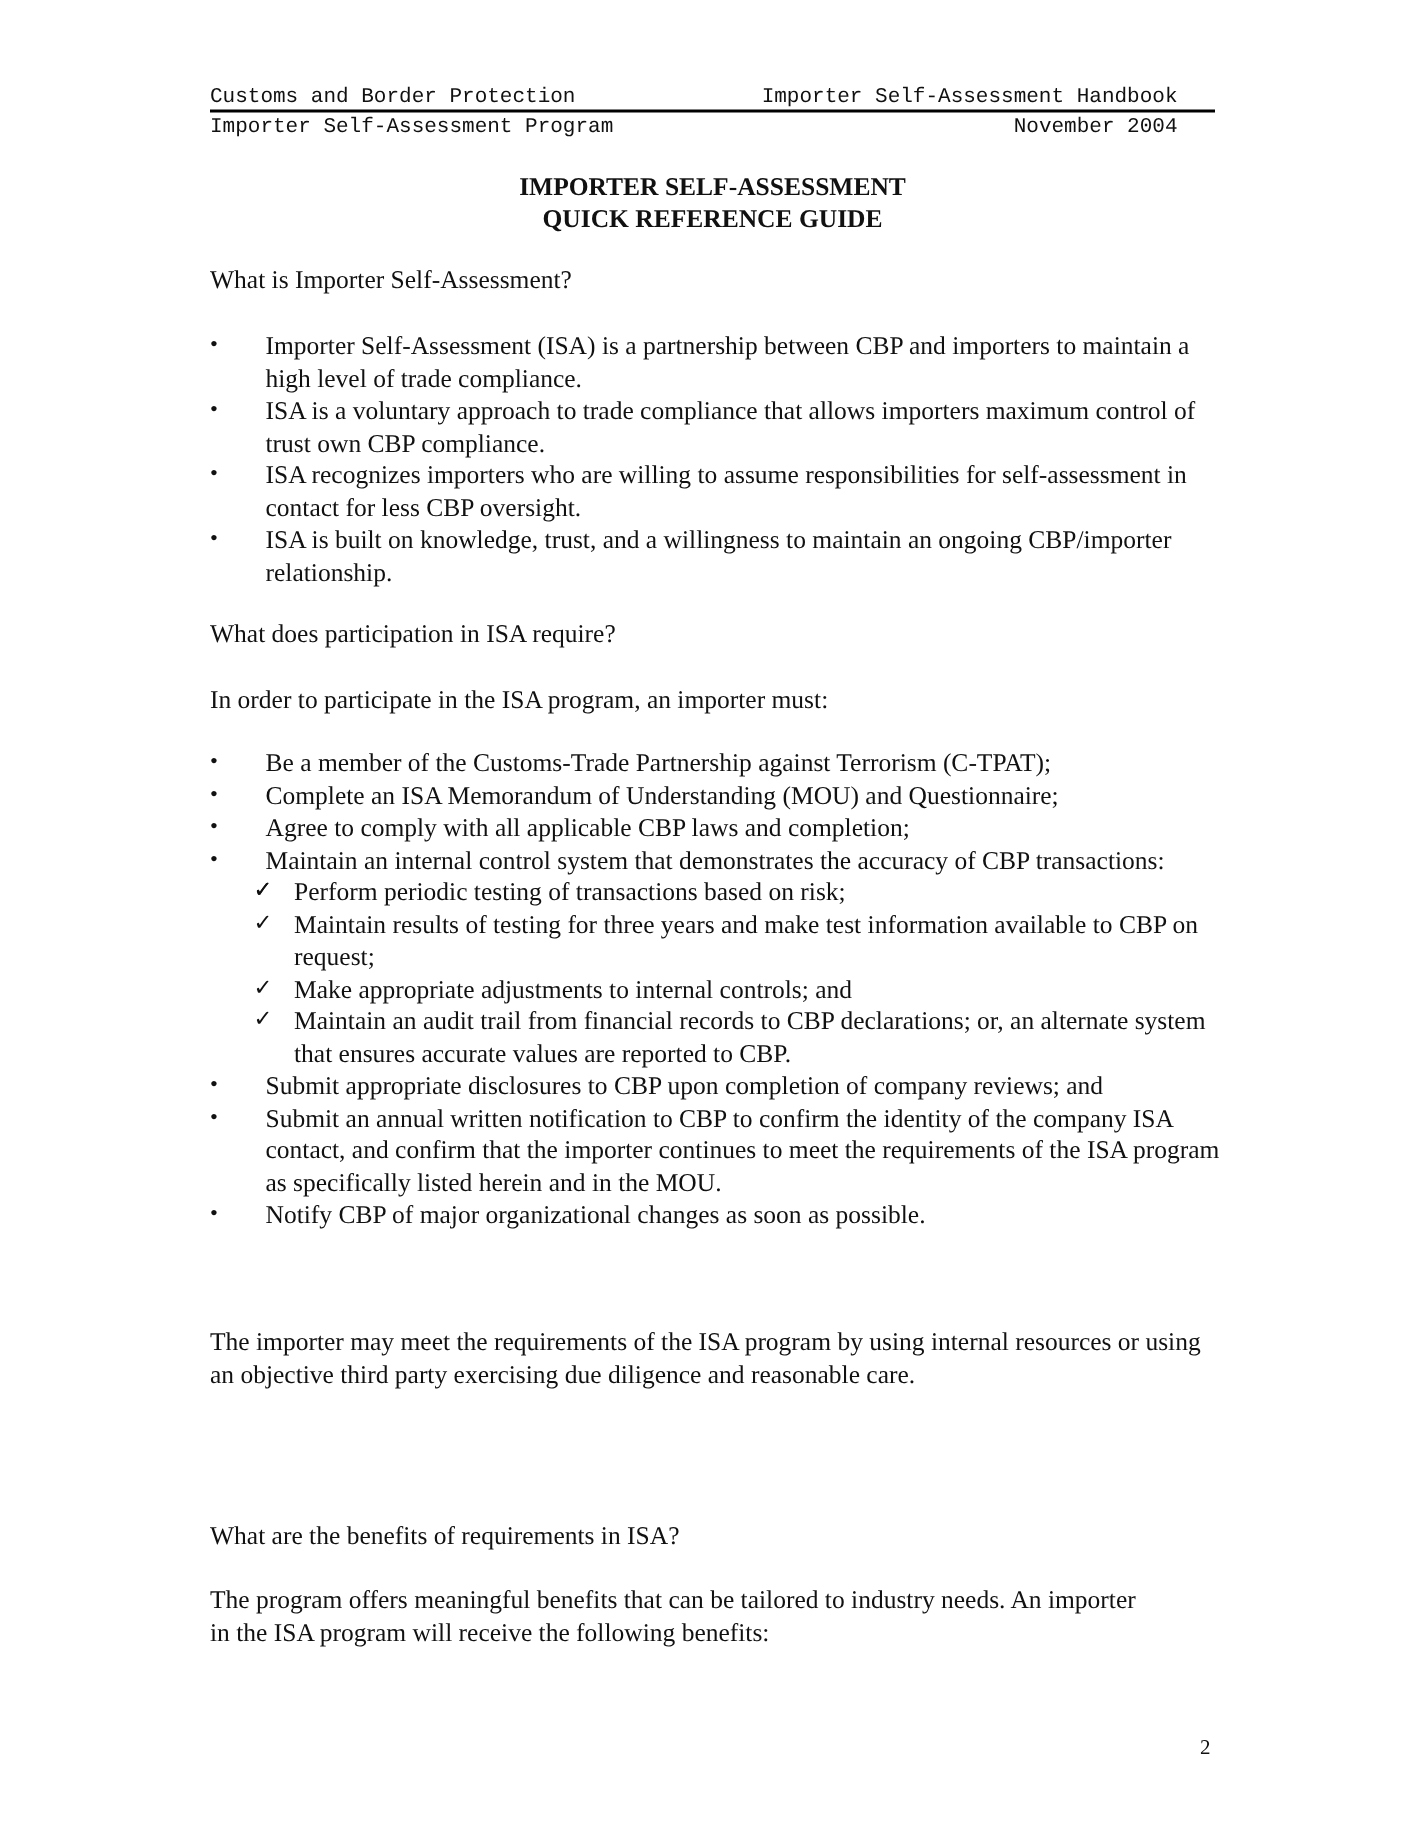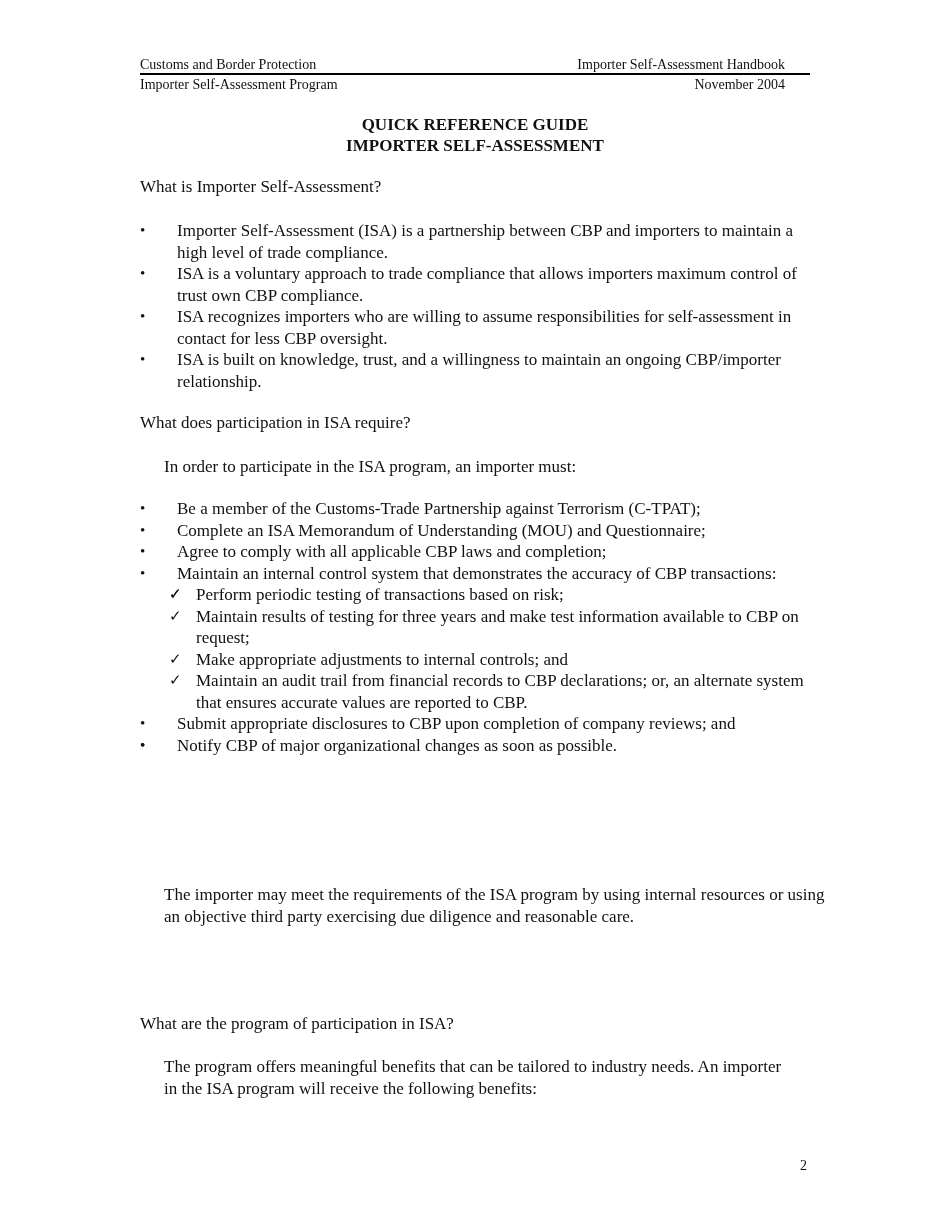--- a/index.html
+++ b/index.html
@@ -1,27 +1,27 @@
 <!DOCTYPE html>
 <html><head>
 <meta charset="utf-8">
 <style>
   html, body { margin: 0; padding: 0; background: #ffffff; }
   body {
     width: 950px; height: 1230px; position: relative; overflow: hidden;
     font-family: "Liberation Serif", "DejaVu Serif", serif;
     color: #111;
   }
-  .hdr-row { position: absolute; left: 140px; width: 645px; font-size: 14px; display: flex; justify-content: space-between; }
+  .hdr-row { position: absolute; left: 140px; width: 645px; font-size: 14px; display: flex; justify-content: space-between; font-family: Liberation Mono, monospace; }
   .hdr-row1 { top: 57px; }
   .hdr-row2 { top: 77px; }
   .hdr-rule { position: absolute; left: 140px; top: 73px; width: 670px; height: 0; border-top: 2px solid #000; }
   .title { position: absolute; left: 140px; width: 670px; text-align: center; font-weight: bold; font-size: 17px; line-height: 21px; top: 114px; }
   .h { position: absolute; left: 140px; font-weight: normal; font-size: 17px; }
-  .p { position: absolute; left: 140px; width: 680px; font-size: 17px; line-height: 21.5px; margin-left: 24px; }
+  .p { position: absolute; left: 140px; width: 680px; font-size: 17px; line-height: 21.5px; }
   ul.b { position: absolute; left: 140px; width: 680px; margin: 0; padding: 0; list-style: none; font-size: 17px; line-height: 21.5px; }
   ul.b li { position: relative; padding-left: 37px; }
   ul.b li .bul { position: absolute; left: 0; top: 0; width: 10px; text-align: left; font-size: 15px; }
   ul.b li.chk { padding-left: 56px; }
   ul.b li.chk .bul { left: 29px; font-size: 15px; }
   .pagenum { position: absolute; left: 800px; top: 1158px; font-size: 14px; }
 </style>
 </head>
 <body>
 
@@ -29,22 +29,22 @@
   <span>Customs and Border Protection</span>
   <span>Importer Self-Assessment Handbook</span>
 </div>
 <div class="hdr-rule"></div>
 <div class="hdr-row hdr-row2">
   <span>Importer Self-Assessment Program</span>
   <span>November 2004</span>
 </div>
 
 <div class="title">
+  <div>IMPORTER SELF-ASSESSMENT</div>
   <div>QUICK REFERENCE GUIDE</div>
-  <div>IMPORTER SELF-ASSESSMENT</div>
 </div>
 
 <div class="h" style="top:177px">What is Importer Self-Assessment?</div>
 <ul class="b" style="top:220px">
   <li><span class="bul">•</span><span>Importer Self-Assessment (ISA) is a partnership between CBP and importers to maintain a high level of trade compliance.</span></li>
   <li><span class="bul">•</span><span>ISA is a voluntary approach to trade compliance that allows importers maximum control of trust own CBP compliance.</span></li>
   <li><span class="bul">•</span><span>ISA recognizes importers who are willing to assume responsibilities for self-assessment in contact for less CBP oversight.</span></li>
   <li><span class="bul">•</span><span>ISA is built on knowledge, trust, and a willingness to maintain an ongoing CBP/importer relationship.</span></li>
 </ul>
 
@@ -54,21 +54,21 @@
   <li><span class="bul">•</span><span>Be a member of the Customs-Trade Partnership against Terrorism (C-TPAT);</span></li>
   <li><span class="bul">•</span><span>Complete an ISA Memorandum of Understanding (MOU) and Questionnaire;</span></li>
   <li><span class="bul">•</span><span>Agree to comply with all applicable CBP laws and completion;</span></li>
   <li><span class="bul">•</span><span>Maintain an internal control system that demonstrates the accuracy of CBP transactions:</span></li>
   <li class="chk"><span class="bul">✓</span></li>
   <li class="chk"><span class="bul">✓</span><span>Perform periodic testing of transactions based on risk;</span></li>
   <li class="chk"><span class="bul">✓</span><span>Maintain results of testing for three years and make test information available to CBP on request;</span></li>
   <li class="chk"><span class="bul">✓</span><span>Make appropriate adjustments to internal controls; and</span></li>
   <li class="chk"><span class="bul">✓</span><span>Maintain an audit trail from financial records to CBP declarations; or, an alternate system that ensures accurate values are reported to CBP.</span></li>
   <li><span class="bul">•</span><span>Submit appropriate disclosures to CBP upon completion of company reviews; and</span></li>
-  <li><span class="bul">•</span></li>
+  <li><span class="bul">•</span><span>Submit an annual written notification to CBP to confirm the identity of the company ISA contact, and confirm that the importer continues to meet the requirements of the ISA program as specifically listed herein and in the MOU.</span></li>
   <li><span class="bul">•</span><span>Notify CBP of major organizational changes as soon as possible.</span></li>
 </ul>
 <div class="p" style="top:884px">The importer may meet the requirements of the ISA program by using internal resources or using an objective third party exercising due diligence and reasonable care.</div>
 
-<div class="h" style="top:1014px">What are the program of participation in ISA?</div>
+<div class="h" style="top:1014px">What are the benefits of requirements in ISA?</div>
 <div class="p" style="top:1056px; width:620px">The program offers meaningful benefits that can be tailored to industry needs. An importer in the ISA program will receive the following benefits:</div>
 
 <div class="pagenum">2</div>
 
 </body></html>

